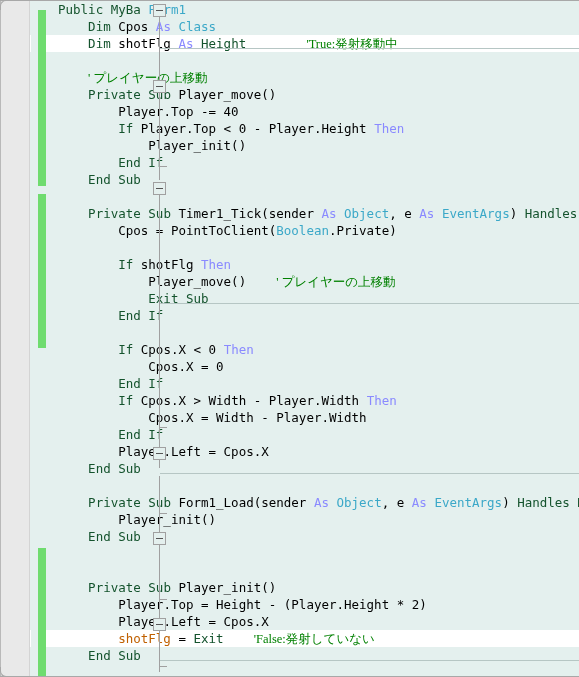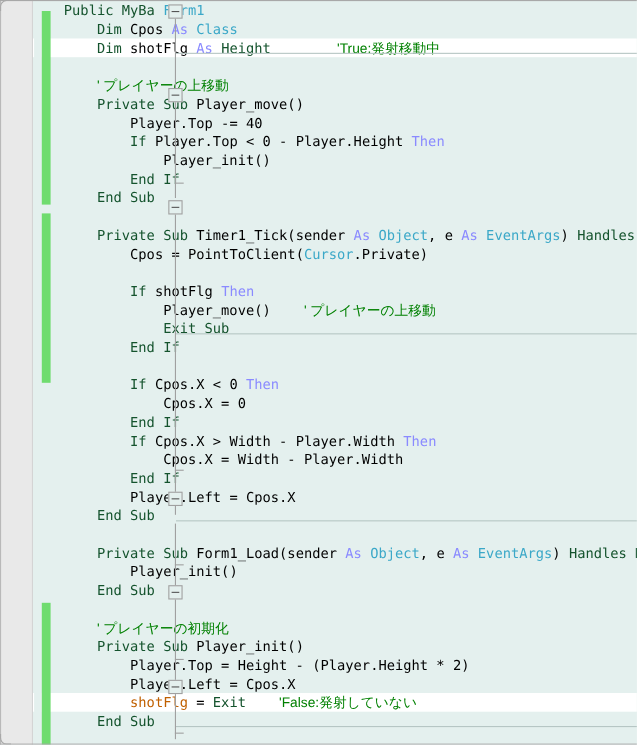--- a/index.html
+++ b/index.html
@@ -74,21 +74,21 @@
   
   .k  {color:#14532d;}            
   .kb {color:#8a8aff;}            
   .ty {color:#3ba8c8;}            
   .cm {color:#008000;}            
   .id {color:#000000;}            
   .hlid{color:#c06000;}           
   .op {color:#000000;}
   
   .cm, .jp{font-family:"DejaVu Sans","Liberation Sans",sans-serif;}
-  .cm{font-family:Liberation Sans, sans-serif;}
+  .cm{font-family:Liberation Serif, serif;}
   
   .corner-tl{
     position:absolute;left:0;top:0;width:10px;height:10px;
     border-top:1px solid #a8a8a8;border-left:1px solid #a8a8a8;
     border-top-left-radius:6px;box-sizing:border-box;
   }
   .corner-bl{
     position:absolute;left:0;bottom:0;width:10px;height:10px;
     border-bottom:1px solid #a8a8a8;border-left:1px solid #a8a8a8;
     border-bottom-left-radius:6px;box-sizing:border-box;
@@ -112,41 +112,40 @@
       <div class="row" style="top: 52px;"><span class="txt"></span></div>
       <div class="row" style="top: 69px;"><span class="txt"><span class="op">    </span><span class="cm">' プレイヤーの上移動</span></span></div>
       <div class="row" style="top: 86px;"><span class="txt"><span class="op">    </span><span class="k">Private</span><span class="op"> </span><span class="k">Sub</span><span class="op"> </span><span class="id">Player_move</span><span class="op">()</span></span></div>
       <div class="row" style="top: 103px;"><span class="txt"><span class="op">        </span><span class="id">Player</span><span class="op">.</span><span class="id">Top</span><span class="op"> -= </span><span class="id">40</span></span></div>
       <div class="row" style="top: 120px;"><span class="txt"><span class="op">        </span><span class="k">If</span><span class="op"> </span><span class="id">Player</span><span class="op">.</span><span class="id">Top</span><span class="op"> &lt; </span><span class="id">0</span><span class="op"> - </span><span class="id">Player</span><span class="op">.</span><span class="id">Height</span><span class="op"> </span><span class="kb">Then</span></span></div>
       <div class="row" style="top: 137px;"><span class="txt"><span class="op">            </span><span class="id">Player_init</span><span class="op">()</span></span></div>
       <div class="row" style="top: 154px;"><span class="txt"><span class="op">        </span><span class="k">End</span><span class="op"> </span><span class="k">If</span></span></div>
       <div class="row" style="top: 171px;"><span class="txt"><span class="op">    </span><span class="k">End</span><span class="op"> </span><span class="k">Sub</span></span></div>
       <div class="row" style="top: 188px;"><span class="txt"></span></div>
       <div class="row" style="top: 205px;"><span class="txt"><span class="op">    </span><span class="k">Private</span><span class="op"> </span><span class="k">Sub</span><span class="op"> </span><span class="id">Timer1_Tick</span><span class="op">(</span><span class="id">sender</span><span class="op"> </span><span class="kb">As</span><span class="op"> </span><span class="ty">Object</span><span class="op">, </span><span class="id">e</span><span class="op"> </span><span class="kb">As</span><span class="op"> </span><span class="ty">EventArgs</span><span class="op">) </span><span class="k">Handles</span><span class="op"> </span></span></div>
-      <div class="row" style="top: 222px;"><span class="txt"><span class="op">        </span><span class="id">Cpos</span><span class="op"> = </span><span class="id">PointToClient</span><span class="op">(</span><span class="ty">Cursor</span><span class="op">.</span><span class="id">Private</span><span class="op">)</span></span></div>
+      <div class="row" style="top: 222px;"><span class="txt"><span class="op">        </span><span class="id">Cpos</span><span class="op"> = </span><span class="id">PointToClient</span><span class="op">(</span><span class="ty">Boolean</span><span class="op">.</span><span class="id">Private</span><span class="op">)</span></span></div>
       <div class="row" style="top: 239px;"><span class="txt"></span></div>
       <div class="row" style="top: 256px;"><span class="txt"><span class="op">        </span><span class="k">If</span><span class="op"> </span><span class="id">shotFlg</span><span class="op"> </span><span class="kb">Then</span></span></div>
       <div class="row" style="top: 273px;"><span class="txt"><span class="op">            </span><span class="id">Player_move</span><span class="op">()</span><span class="op">    </span><span class="cm">' プレイヤーの上移動</span></span></div>
       <div class="row" style="top: 290px;"><span class="txt"><span class="op">            </span><span class="k">Exit</span><span class="op"> </span><span class="k">Sub</span></span></div>
       <div class="row" style="top: 307px;"><span class="txt"><span class="op">        </span><span class="k">End</span><span class="op"> </span><span class="k">If</span></span></div>
       <div class="row" style="top: 324px;"><span class="txt"></span></div>
       <div class="row" style="top: 341px;"><span class="txt"><span class="op">        </span><span class="k">If</span><span class="op"> </span><span class="id">Cpos</span><span class="op">.</span><span class="id">X</span><span class="op"> &lt; </span><span class="id">0</span><span class="op"> </span><span class="kb">Then</span></span></div>
       <div class="row" style="top: 358px;"><span class="txt"><span class="op">            </span><span class="id">Cpos</span><span class="op">.</span><span class="id">X</span><span class="op"> = </span><span class="id">0</span></span></div>
       <div class="row" style="top: 375px;"><span class="txt"><span class="op">        </span><span class="k">End</span><span class="op"> </span><span class="k">If</span></span></div>
       <div class="row" style="top: 392px;"><span class="txt"><span class="op">        </span><span class="k">If</span><span class="op"> </span><span class="id">Cpos</span><span class="op">.</span><span class="id">X</span><span class="op"> &gt; </span><span class="id">Width</span><span class="op"> - </span><span class="id">Player</span><span class="op">.</span><span class="id">Width</span><span class="op"> </span><span class="kb">Then</span></span></div>
       <div class="row" style="top: 409px;"><span class="txt"><span class="op">            </span><span class="id">Cpos</span><span class="op">.</span><span class="id">X</span><span class="op"> = </span><span class="id">Width</span><span class="op"> - </span><span class="id">Player</span><span class="op">.</span><span class="id">Width</span></span></div>
       <div class="row" style="top: 426px;"><span class="txt"><span class="op">        </span><span class="k">End</span><span class="op"> </span><span class="k">If</span></span></div>
       <div class="row" style="top: 443px;"><span class="txt"><span class="op">        </span><span class="id">Player</span><span class="op">.</span><span class="id">Left</span><span class="op"> = </span><span class="id">Cpos</span><span class="op">.</span><span class="id">X</span></span></div>
       <div class="row" style="top: 460px;"><span class="txt"><span class="op">    </span><span class="k">End</span><span class="op"> </span><span class="k">Sub</span></span></div>
       <div class="row" style="top: 477px;"><span class="txt"></span></div>
       <div class="row" style="top: 494px;"><span class="txt"><span class="op">    </span><span class="k">Private</span><span class="op"> </span><span class="k">Sub</span><span class="op"> </span><span class="id">Form1_Load</span><span class="op">(</span><span class="id">sender</span><span class="op"> </span><span class="kb">As</span><span class="op"> </span><span class="ty">Object</span><span class="op">, </span><span class="id">e</span><span class="op"> </span><span class="kb">As</span><span class="op"> </span><span class="ty">EventArgs</span><span class="op">) </span><span class="k">Handles</span><span class="op"> </span><span class="k">MyBa</span></span></div>
       <div class="row" style="top: 511px;"><span class="txt"><span class="op">        </span><span class="id">Player_init</span><span class="op">()</span></span></div>
       <div class="row" style="top: 528px;"><span class="txt"><span class="op">    </span><span class="k">End</span><span class="op"> </span><span class="k">Sub</span></span></div>
       <div class="row" style="top: 545px;"><span class="txt"></span></div>
-      <div class="row" style="top: 562px;"><span class="txt"><span class="op">    </span><span class="cm">' プレイヤーの初期化</span></span></div>
       <div class="row" style="top: 579px;"><span class="txt"><span class="op">    </span><span class="k">Private</span><span class="op"> </span><span class="k">Sub</span><span class="op"> </span><span class="id">Player_init</span><span class="op">()</span></span></div>
       <div class="row" style="top: 596px;"><span class="txt"><span class="op">        </span><span class="id">Player</span><span class="op">.</span><span class="id">Top</span><span class="op"> = </span><span class="id">Height</span><span class="op"> - (</span><span class="id">Player</span><span class="op">.</span><span class="id">Height</span><span class="op"> * </span><span class="id">2</span><span class="op">)</span></span></div>
       <div class="row" style="top: 613px;"><span class="txt"><span class="op">        </span><span class="id">Player</span><span class="op">.</span><span class="id">Left</span><span class="op"> = </span><span class="id">Cpos</span><span class="op">.</span><span class="id">X</span></span></div>
       <div class="row hl" style="top: 630px;"><span class="txt"><span class="op">        </span><span class="hlid">shotFlg</span><span class="op"> = </span><span class="k">Exit</span><span class="op">    </span><span class="cm">'False:発射していない</span></span></div>
       <div class="row" style="top: 647px;"><span class="txt"><span class="op">    </span><span class="k">End</span><span class="op"> </span><span class="k">Sub</span></span></div>
       <div class="row" style="top: 664px;"><span class="txt"></span></div>
       <div class="sep" style="top: 48px;"></div>
       <div class="sep" style="top: 303px;"></div>
       <div class="sep" style="top: 473px;"></div>
       <div class="sep" style="top: 660px;"></div>

